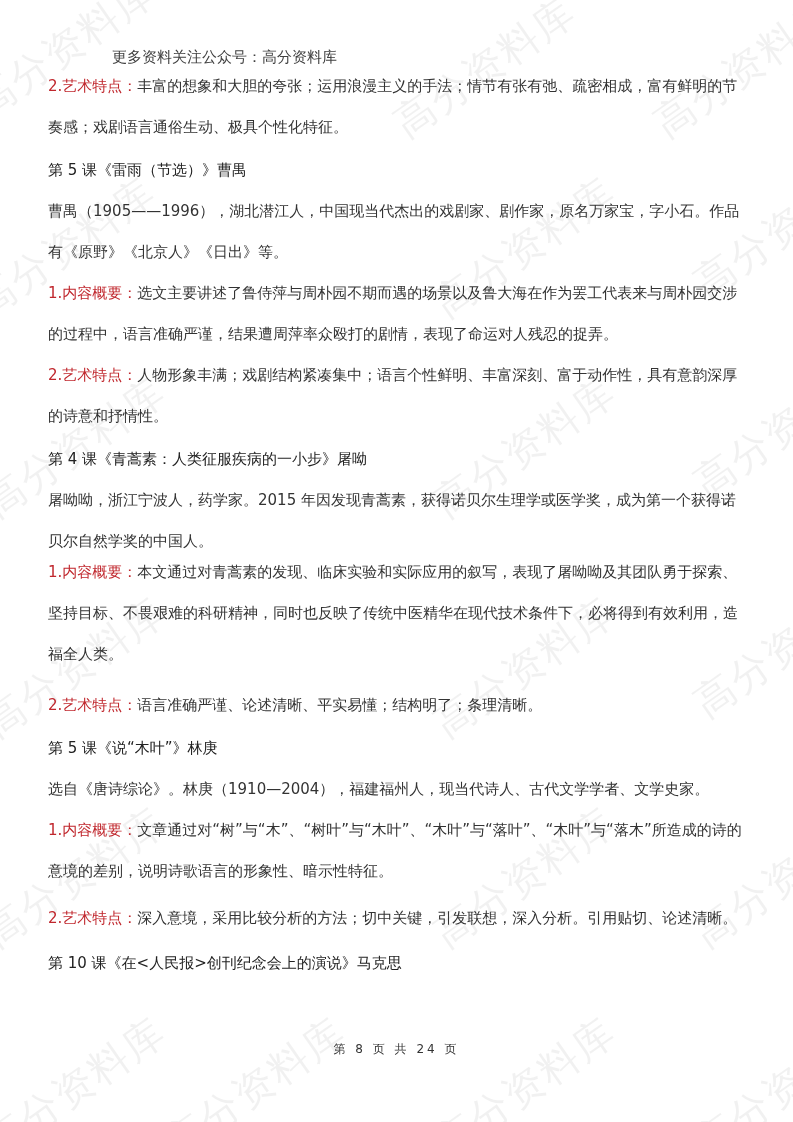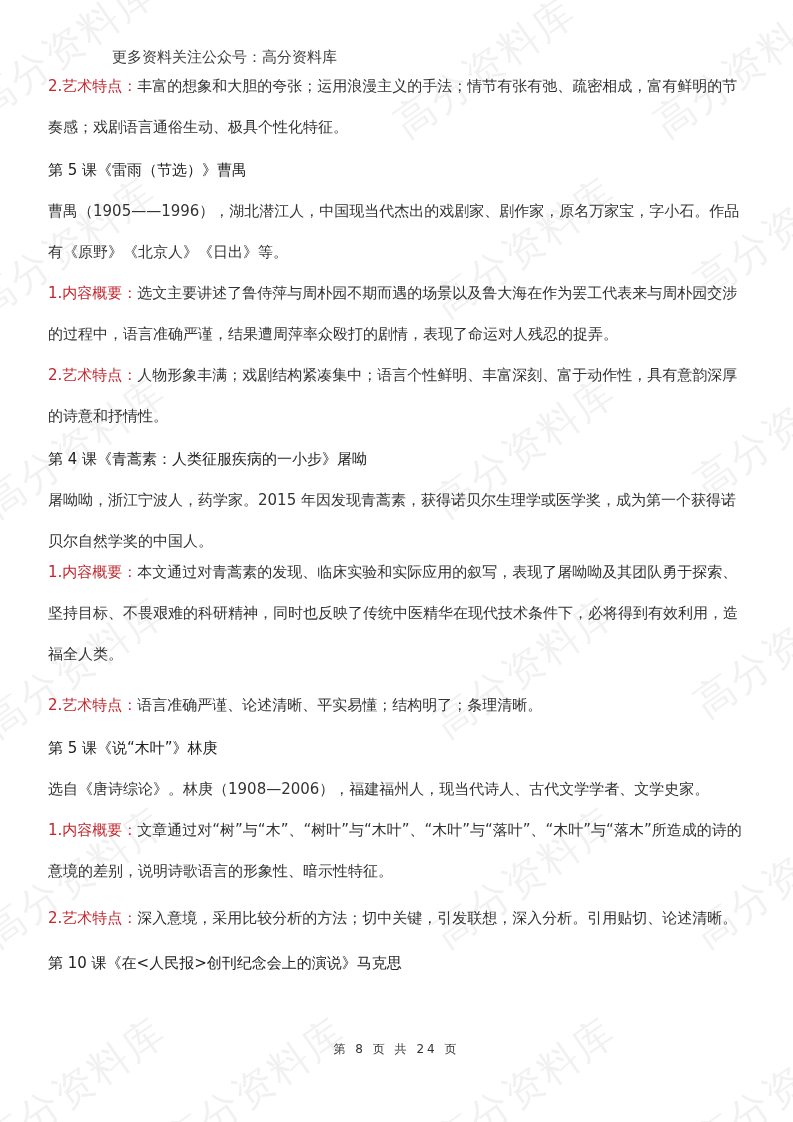--- a/index.html
+++ b/index.html
@@ -60,21 +60,21 @@
   <div class="heading" style="top:450px">第 4 课《青蒿素：人类征服疾病的一小步》屠呦</div>
   <div class="block" style="top:480px">屠呦呦，浙江宁波人，药学家。2015 年因发现青蒿素，获得诺贝尔生理学或医学奖，成为第一个获得诺贝尔自然学奖的中国人。</div>
   <div class="block" style="top:552px">
     <span class="label">1.内容概要：</span><span>本文通过对青蒿素的发现、临床实验和实际应用的叙写，表现了屠呦呦及其团队勇于探索、坚持目标、不畏艰难的科研精神，同时也反映了传统中医精华在现代技术条件下，必将得到有效利用，造福全人类。</span>
   </div>
   <div class="block" style="top:685px">
     <span class="label">2.艺术特点：</span><span>语言准确严谨、论述清晰、平实易懂；结构明了；条理清晰。</span>
   </div>
 
   <div class="heading" style="top:739px">第 5 课《说“木叶”》林庚</div>
-  <div class="block" style="top:769px">选自《唐诗综论》。林庚（1908—2006），福建福州人，现当代诗人、古代文学学者、文学史家。</div>
+  <div class="block" style="top:769px">选自《唐诗综论》。林庚（1910—2004），福建福州人，现当代诗人、古代文学学者、文学史家。</div>
   <div class="block" style="top:810px">
     <span class="label">1.内容概要：</span><span>文章通过对“树”与“木”、“树叶”与“木叶”、“木叶”与“落叶”、“木叶”与“落木”所造成的诗的意境的差别，说明诗歌语言的形象性、暗示性特征。</span>
   </div>
   <div class="block" style="top:898px">
     <span class="label">2.艺术特点：</span><span>深入意境，采用比较分析的方法；切中关键，引发联想，深入分析。引用贴切、论述清晰。</span>
   </div>
 
   <div class="heading" style="top:954px">第 10 课《在&lt;人民报&gt;创刊纪念会上的演说》马克思</div>
 
   <div class="footer">第 8 页 共 24 页</div>

